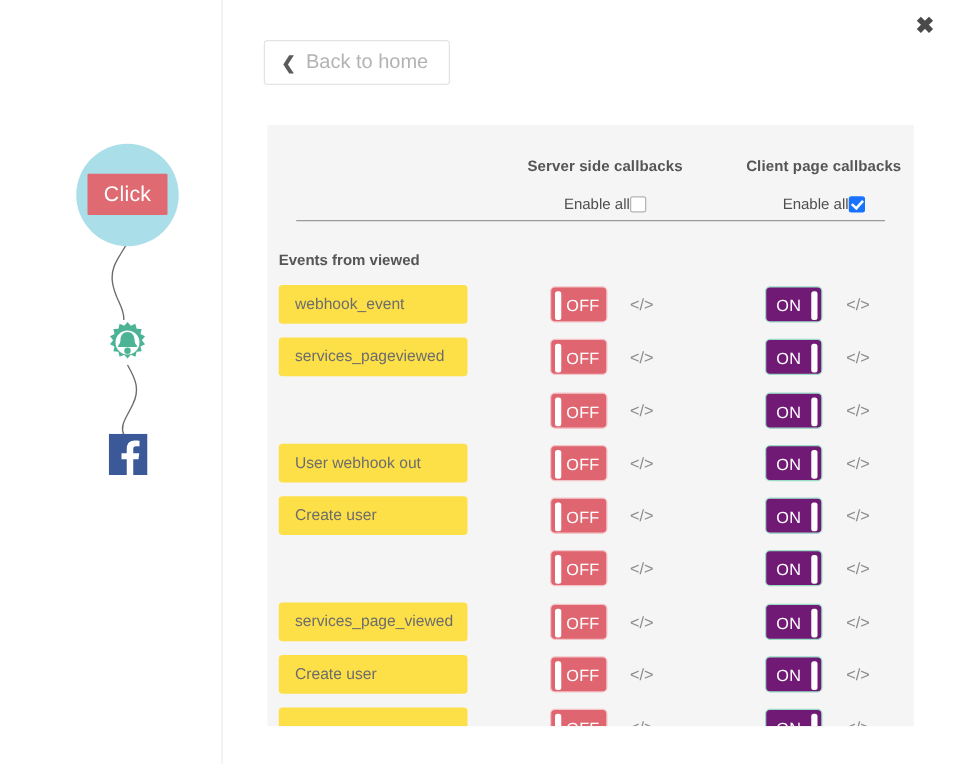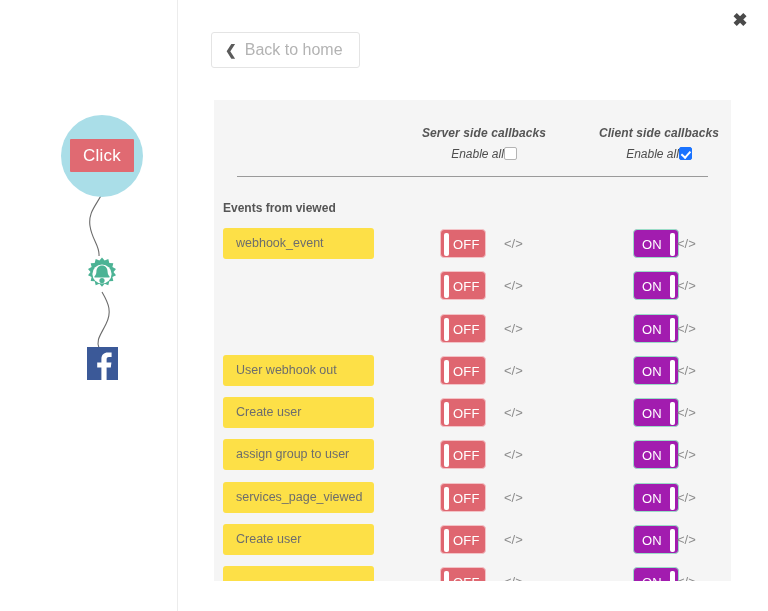--- a/index.html
+++ b/index.html
@@ -121,40 +121,40 @@
     left: 23px; top: 100px;
     width: 517px;
     height: 481px;
     background: #f5f5f5;
     overflow: hidden;
   }
 
   .panel-header {
     position: relative;
     height: 78px;
-    font-style: italic;
   }
   .col-head {
     position: absolute;
     top: 26px;
     width: 180px;
     text-align: center;
   }
   .col-head.server { left: 180px; }
   .col-head.client { left: 355px; }
   .col-head .title {
     color: #555555;
     font-size: 12px;
     font-weight: bold;
     letter-spacing: 0.1px;
     white-space: nowrap;
   }
   .col-head .enable-row {
-    margin-top: 7px;
+    margin-top: 16px;
     display: flex;
+    align-items: center;
     justify-content: center;
     gap: 0;
   }
   .col-head .enable-row .txt {
     color: #4e4e4e;
     font-size: 12px;
   }
   .cbx {
     width: 13px; height: 13px;
     box-sizing: border-box;
@@ -250,22 +250,22 @@
   }
   .toggle.off {
     left: 226px;
     background: #df6670;
     border: 1px solid #f3c3c7;
   }
   .toggle.off .knob { left: 3px; }
   .toggle.off .tlabel { left: 12px; }
 
   .toggle.on {
-    left: 419px;
-    background: #a21caf;
+    left: 398px;
+    background: #701a75;
     border: 1px solid #9bdcc7;
   }
   .toggle.on .knob { right: 3px; }
   .toggle.on .tlabel { left: 8px; }
 
   .code-icon {
     position: absolute;
     top: 4px;
     height: 29px;
     line-height: 29px;
@@ -324,21 +324,21 @@
 
     <div class="panel-header">
       <div class="col-head server">
         <div class="title">Server side callbacks</div>
         <div class="enable-row">
           <span class="txt">Enable all</span>
           <span class="cbx"></span>
         </div>
       </div>
       <div class="col-head client">
-        <div class="title">Client side callbacks</div>
+        <div class="title">Client page callbacks</div>
         <div class="enable-row">
           <span class="txt">Enable all</span>
           <span class="cbx checked"></span>
         </div>
       </div>
     </div>
 
     <div class="header-divider"></div>
 
     <div class="section-label">Events from viewed</div>
@@ -351,20 +351,21 @@
             <span class="tlabel">OFF</span>
           </div>
           <div class="code-icon server">&lt;/&gt;</div>
           <div class="toggle on">
             <span class="knob"></span>
             <span class="tlabel">ON</span>
           </div>
           <div class="code-icon client">&lt;/&gt;</div>
         </div>
         <div class="evt-row">
+          <div class="evt-name">services_pageviewed</div>
           <div class="toggle off">
             <span class="knob"></span>
             <span class="tlabel">OFF</span>
           </div>
           <div class="code-icon server">&lt;/&gt;</div>
           <div class="toggle on">
             <span class="knob"></span>
             <span class="tlabel">ON</span>
           </div>
           <div class="code-icon client">&lt;/&gt;</div>
@@ -401,21 +402,20 @@
             <span class="tlabel">OFF</span>
           </div>
           <div class="code-icon server">&lt;/&gt;</div>
           <div class="toggle on">
             <span class="knob"></span>
             <span class="tlabel">ON</span>
           </div>
           <div class="code-icon client">&lt;/&gt;</div>
         </div>
         <div class="evt-row">
-          <div class="evt-name">assign group to user</div>
           <div class="toggle off">
             <span class="knob"></span>
             <span class="tlabel">OFF</span>
           </div>
           <div class="code-icon server">&lt;/&gt;</div>
           <div class="toggle on">
             <span class="knob"></span>
             <span class="tlabel">ON</span>
           </div>
           <div class="code-icon client">&lt;/&gt;</div>

